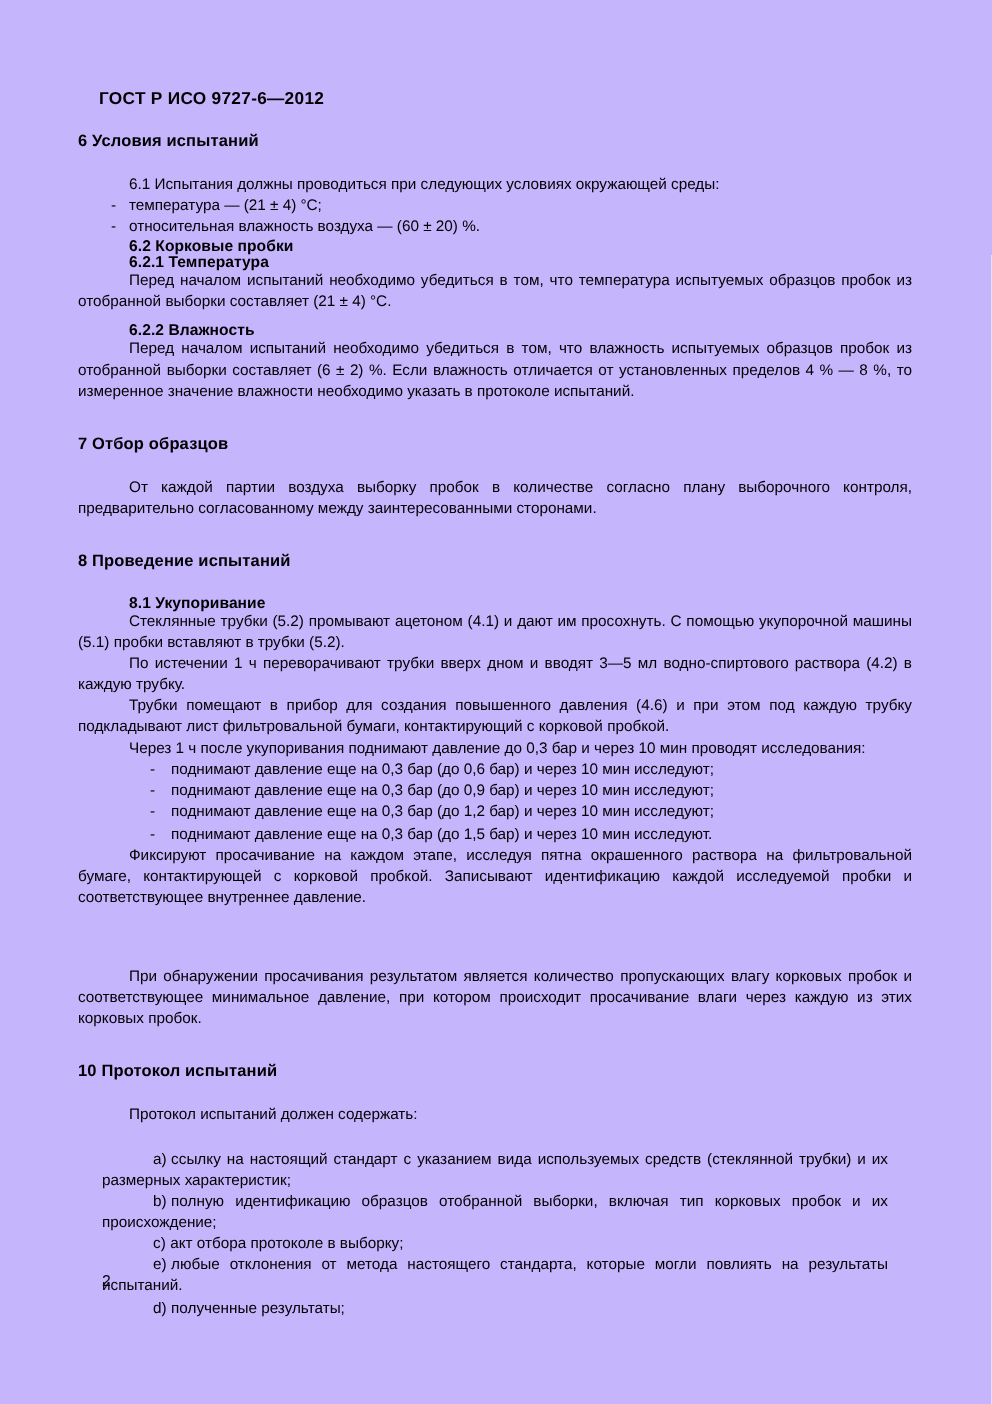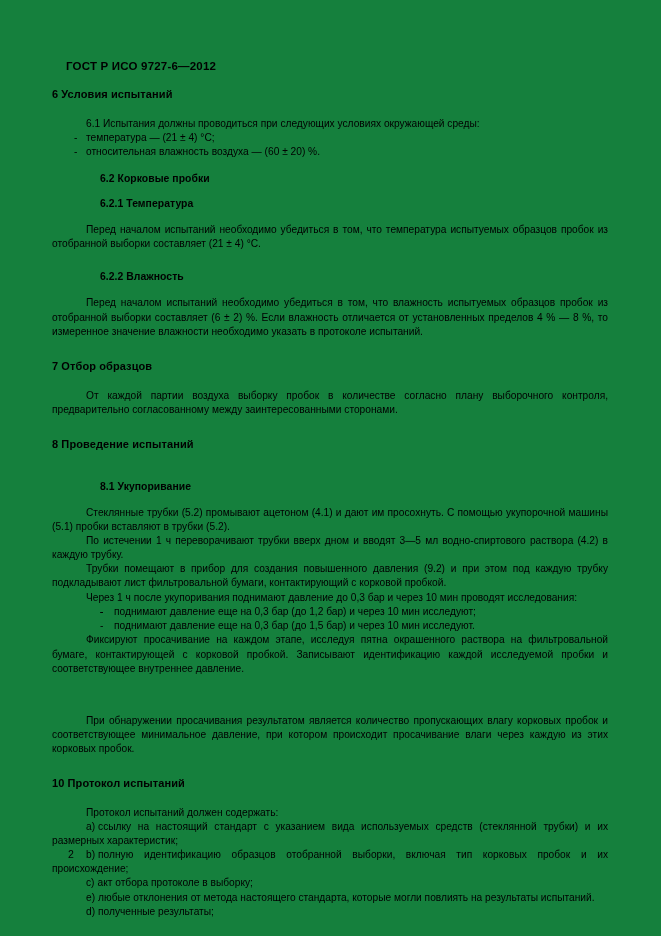--- a/index.html
+++ b/index.html
@@ -8,21 +8,21 @@
     background: #ffffff;
   }
   body {
     font-family: "Liberation Sans", sans-serif;
     color: #000000;
   }
   .page {
     position: relative;
     width: 661px;
     height: 936px;
-    background: #15803d;
+    background: #c4b5fd;
     overflow: hidden;
     box-sizing: border-box;
   }
   .doc-header {
     position: absolute;
     left: 66px;
     top: 60px;
     font-size: 11.5px;
     font-weight: bold;
     letter-spacing: 0.2px;
@@ -43,21 +43,21 @@
   h2.sec {
     font-size: 11px;
     font-weight: bold;
     margin: 0;
     padding: 0;
     letter-spacing: 0.1px;
   }
   h3.subsec {
     font-size: 10.4px;
     font-weight: bold;
-    margin: 14px;
+    margin: 0;
     padding: 0;
     padding-left: 34px;
     letter-spacing: 0.05px;
   }
   p.para {
     font-size: 10.2px;
     line-height: 14.1px;
     margin: 0;
     padding: 0;
     text-align: justify;
@@ -97,21 +97,21 @@
   .press-list li {
     padding-left: 62px;
     position: relative;
   }
   .press-list li .dash {
     position: absolute;
     left: 48px;
   }
   .alpha-list {
     list-style: none;
-    margin: 0;
+    margin: 16px;
     padding: 0;
     font-size: 10.2px;
     line-height: 14.1px;
   }
   .alpha-list li {
     text-indent: 34px;
     text-align: justify;
   }
   .alpha-list li .mark {
     margin-right: 3px;
@@ -171,31 +171,33 @@
     <h2 class="sec sec-8">8  Проведение испытаний</h2>
 
     <div class="gap-lg"></div>
 
     <h3 class="subsec">8.1  Укупоривание</h3>
 
     <p class="para indent">Стеклянные трубки (5.2) промывают ацетоном (4.1) и дают им просохнуть. С помощью укупорочной машины (5.1) пробки вставляют в трубки (5.2).</p>
 
     <p class="para indent">По истечении 1 ч переворачивают трубки вверх дном и вводят 3—5 мл водно-спиртового раствора (4.2) в каждую трубку.</p>
 
-    <p class="para indent">Трубки помещают в прибор для создания повышенного давления (9.2) и при этом под каждую трубку подкладывают лист фильтровальной бумаги, контактирующий с корковой пробкой.</p>
+    <p class="para indent">Трубки помещают в прибор для создания повышенного давления (4.6) и при этом под каждую трубку подкладывают лист фильтровальной бумаги, контактирующий с корковой пробкой.</p>
 
 
     <p class="para indent">Через 1 ч после укупоривания поднимают давление до 0,3 бар и через 10 мин проводят исследования:</p>
 
     <ul class="press-list">
       <li>
         <span class="dash">-</span>
-      </li>
-      <li>
-        <span class="dash">-</span>
+        <span>поднимают давление еще на 0,3 бар (до 0,6 бар) и через 10 мин исследуют;</span>
+      </li>
+      <li>
+        <span class="dash">-</span>
+        <span>поднимают давление еще на 0,3 бар (до 0,9 бар) и через 10 мин исследуют;</span>
       </li>
       <li>
         <span class="dash">-</span>
         <span>поднимают давление еще на 0,3 бар (до 1,2 бар) и через 10 мин исследуют;</span>
       </li>
       <li>
         <span class="dash">-</span>
         <span>поднимают давление еще на 0,3 бар (до 1,5 бар) и через 10 мин исследуют.</span>
       </li>
     </ul>

